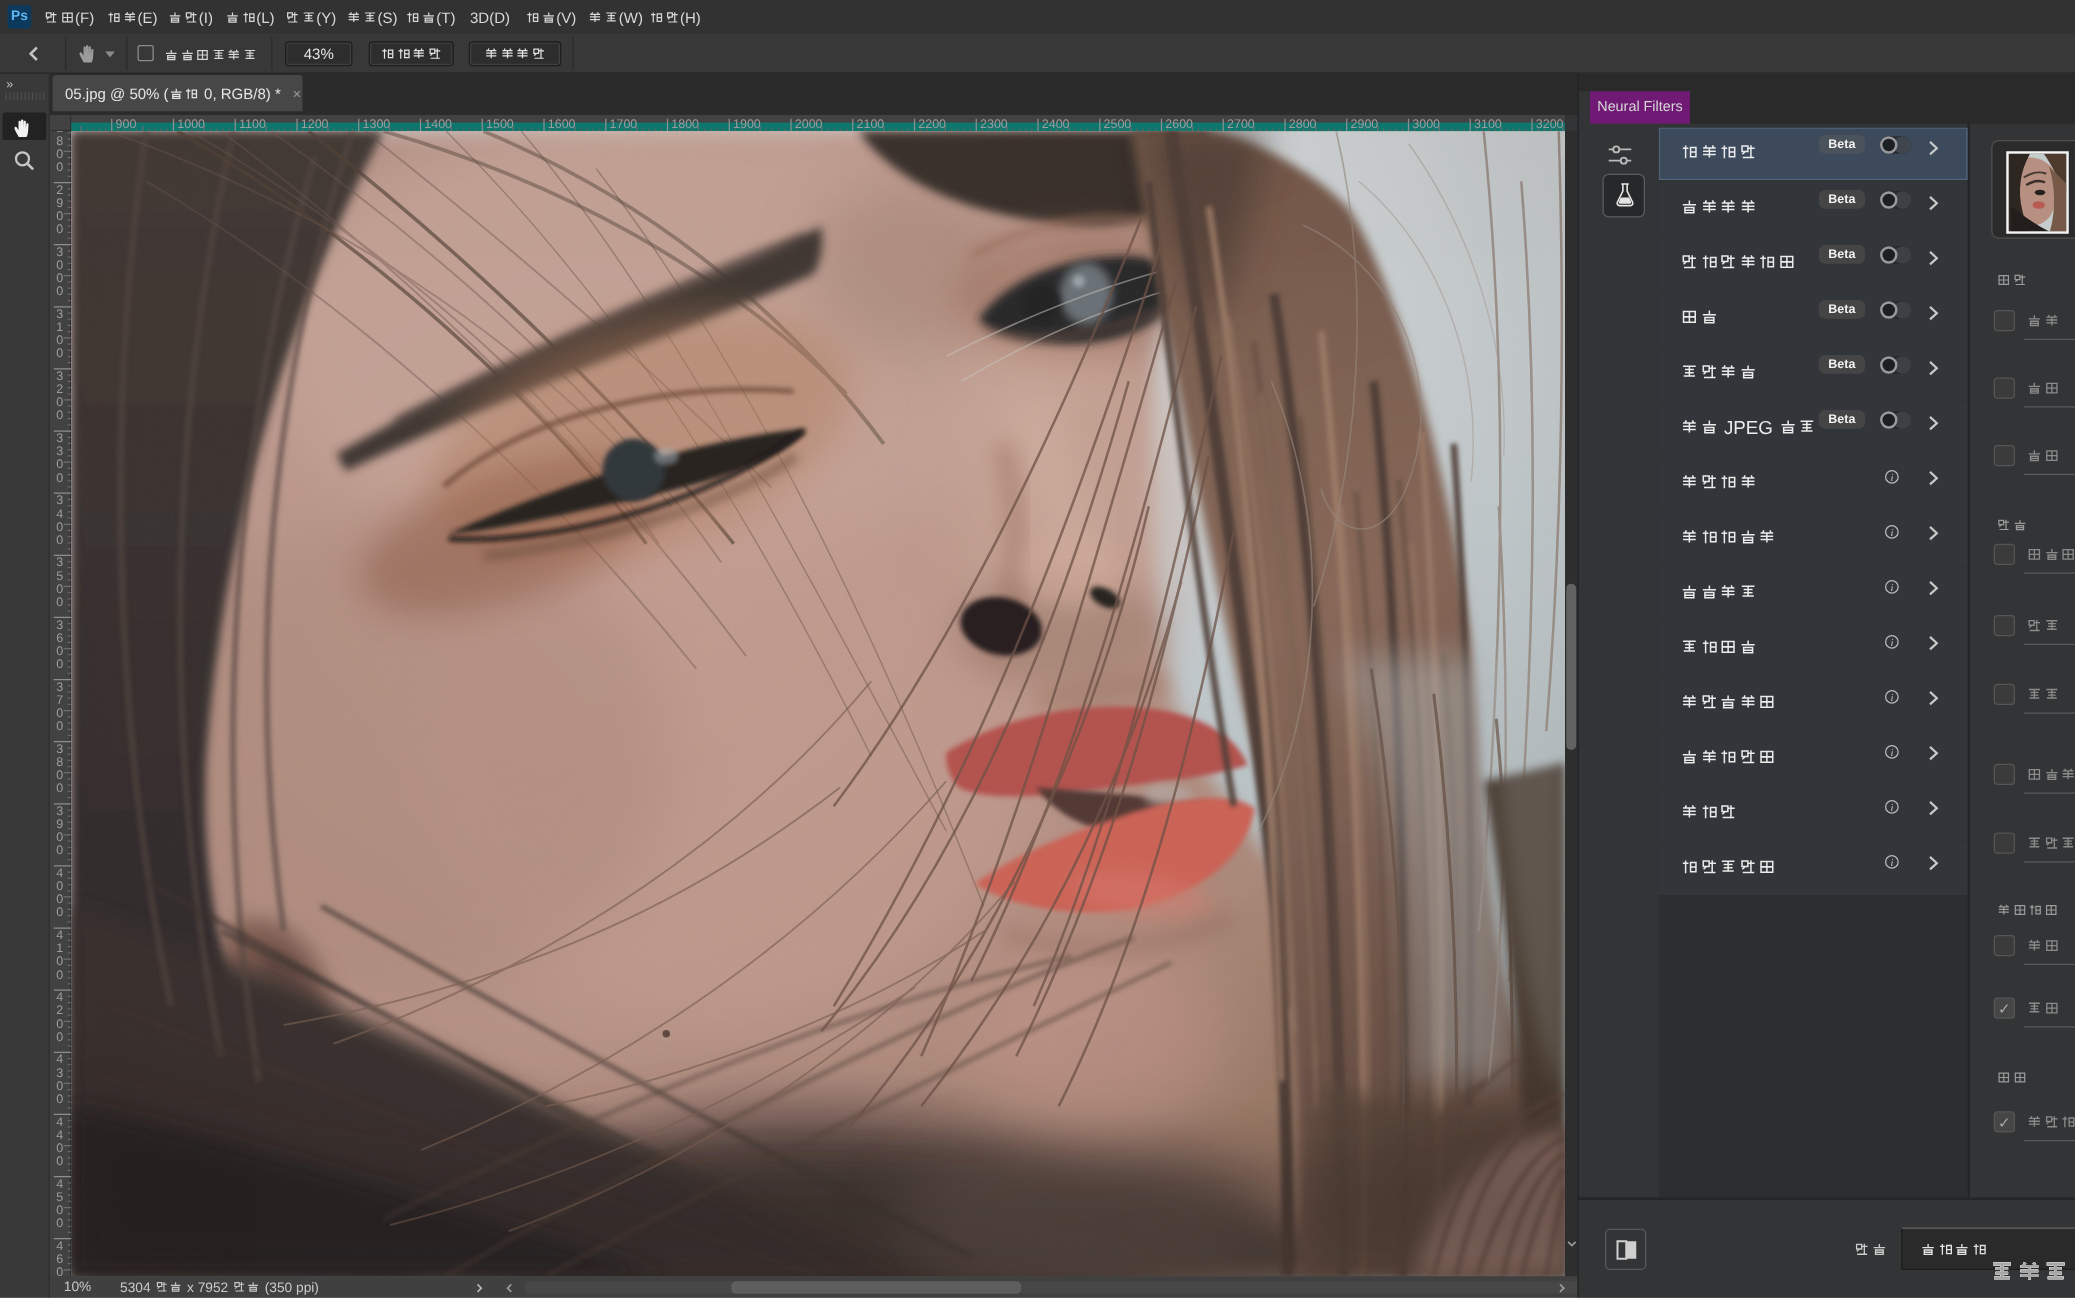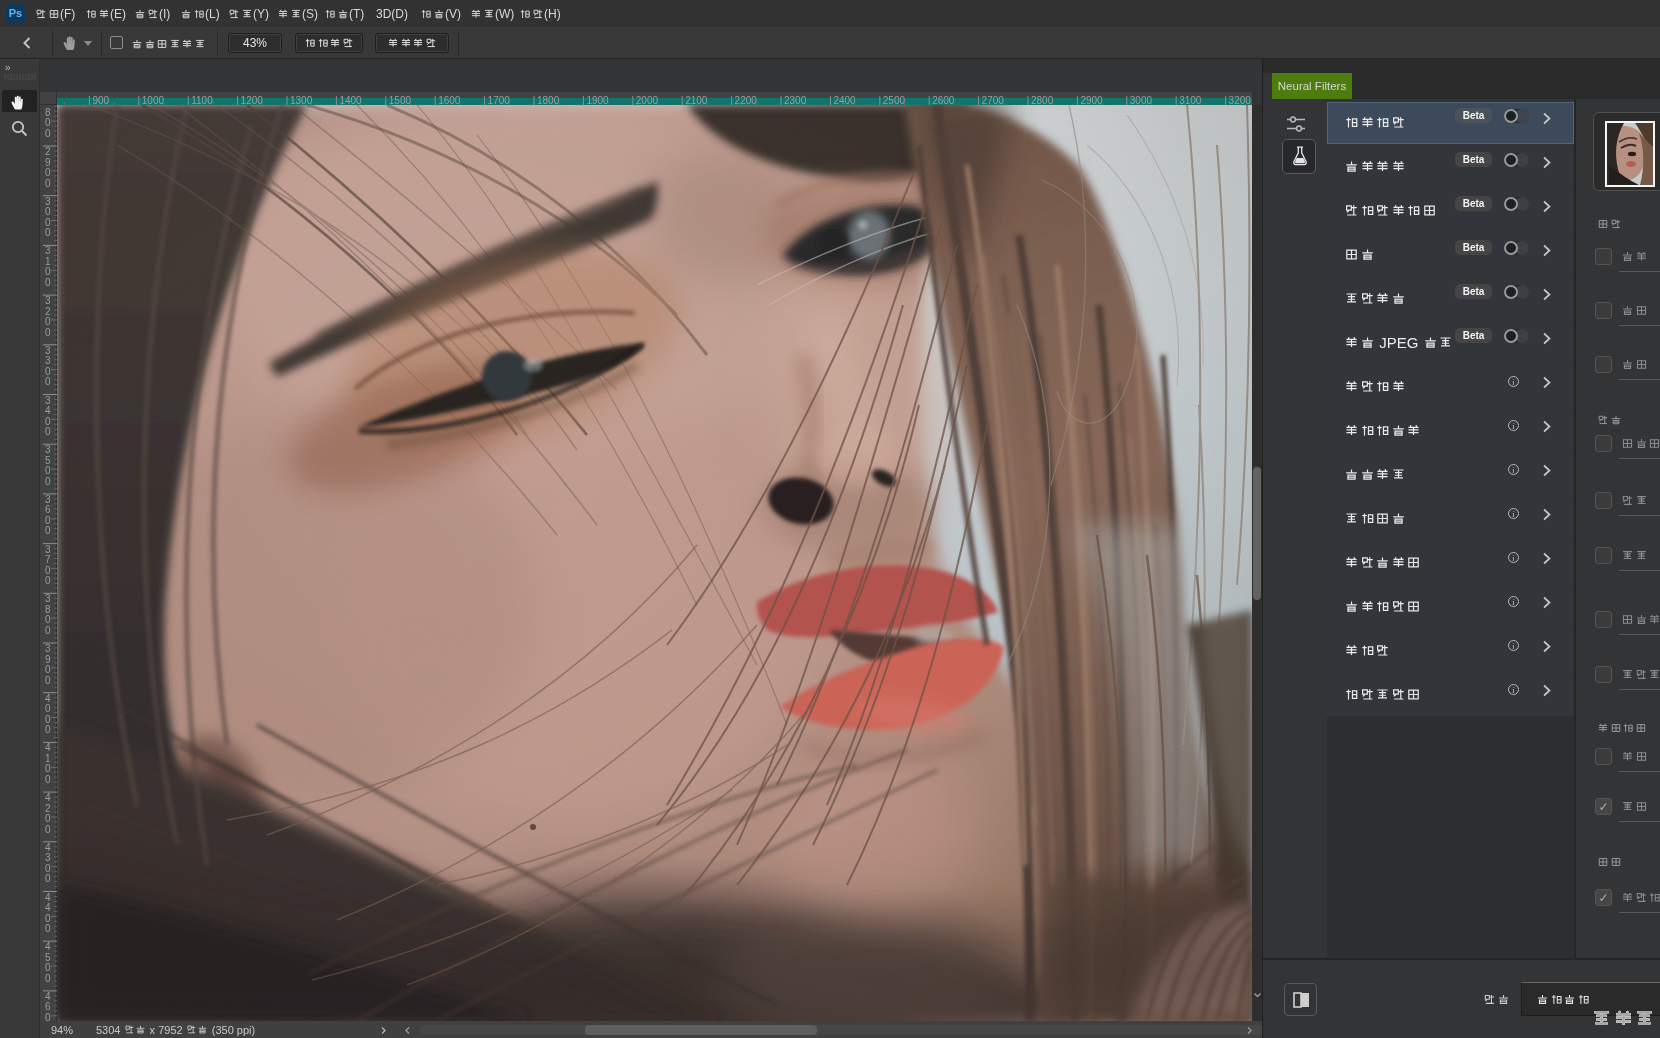--- a/index.html
+++ b/index.html
@@ -27,21 +27,21 @@
 #rultop{left:57px;top:92px;width:1195px;height:13px;background:#424242;border-bottom:7px solid #0f766e}
 #rulleft{left:40px;top:105px;width:17px;height:916px;background:#424242;border-right:1px solid #2a2a2a}
 #canvas{left:57px;top:105px;width:1195px;height:916px;background:#b9c2c4}
 #vscroll{left:1252px;top:105px;width:10px;height:916px;background:#2e2e2e}
 #vthumb{left:1253px;top:467px;width:8px;height:133px;background:#626262;border-radius:4px}
 #statusbar{left:40px;top:1021px;width:1222px;height:17px;background:#404040;color:#c9c9c9;font-size:11px}
 #hthumb{left:585px;top:1025px;width:232px;height:10px;background:#5e5e5e;border-radius:4px}
 
 #rpanel{left:1262px;top:59px;width:398px;height:979px;background:#323436;border-left:1px solid #1f1f1f}
 #rptopstrip{left:0px;top:0px;width:398px;height:14px;background:#2a2a2a}
-#nftab{left:9px;top:14px;width:80px;height:26px;background:#4d7c0f;color:#d6d6d6;font-size:11.5px;
+#nftab{left:9px;top:14px;width:80px;height:26px;background:#701a75;color:#d6d6d6;font-size:11.5px;
 text-align:center;line-height:26px}
 #nftabrest{left:89px;top:14px;width:309px;height:26px;background:#2a2a2a}
 .frow{position:absolute;left:64px;width:247px;height:42px;background:#323539;color:#ebebeb;font-size:15px}
 .frow .lbl{position:absolute;left:17px;top:12px}
 .beta{position:absolute;left:128px;top:6px;width:37px;height:15px;border-radius:5px;background:#454545;
 color:#f2f2f2;font-size:10px;font-weight:bold;text-align:center;line-height:15px;font-family:"Liberation Sans",sans-serif}
 .tgl{position:absolute;left:177px;top:7px;width:25px;height:14px;border-radius:7px;background:#26292d}
 .tglhalf{position:absolute;left:11px;top:0;width:14px;height:14px;border-radius:7px;background:#3d4045}
 .knob{position:absolute;left:0px;top:0px;width:14px;height:14px;border-radius:50%;border:2.5px solid #97999b;background:#1d2023}
 .chev{position:absolute;left:215px;top:10px}
@@ -184,20 +184,27 @@
     <div id="toolhand" class="abs"></div>
     <svg class="abs" style="left:9px;top:34px" width="20" height="19" viewBox="0 0 20 18">
         <path d="M6 16 C4.5 13 3 11 2.6 9.2c-.3-1.4 1.4-1.8 2-.6l1.2 2V4.2c0-1.4 1.9-1.4 1.9 0V9l.1-5.8c0-1.4 1.9-1.4 1.9 0V9l.2-5c0-1.3 1.8-1.3 1.8 0V9.6l.3-3.6c.1-1.2 1.8-1.1 1.8.1 0 0-.2 5.4-.5 7-.3 1.5-1 2.9-1 2.9z" fill="#f2f2f2"></path>
       </svg>
     <svg class="abs" style="left:10px;top:60px" width="19" height="19" viewBox="0 0 19 19">
         <circle cx="8" cy="8" r="5.2" fill="none" stroke="#c6c6c6" stroke-width="1.8"></circle>
         <path d="M12 12l4.5 4.5" stroke="#c6c6c6" stroke-width="2"></path>
       </svg>
   </div>
 
+  <div id="tabstrip" class="abs">
+    <div id="doctab" class="abs">05.jpg @ 50% (<span class="cj"><svg viewBox="0 0 16 16" style="width:12px;height:12px;vertical-align:-0.13em;margin-right:0.5px" fill="none" stroke="currentColor" stroke-width="1.3">
+            <path d="M2.4 6.2h11.2M8 2.6v3.6M4.2 8.6h7.6v4.4H4.2zM4.2 10.8h7.6"></path>
+          </svg><svg viewBox="0 0 16 16" style="width:12px;height:12px;vertical-align:-0.13em;margin-right:0.5px" fill="none" stroke="currentColor" stroke-width="1.3">
+            <path d="M4.8 2.6v10.8M2.4 5h4.8M9 4.2h4.6v8H9zM9 8.2h4.6"></path>
+          </svg></span> 0, RGB/8) * <span style="color:#9a9a9a;margin-left:6px">×</span></div>
+  </div>
 
   <div id="rulcorner" class="abs"></div>
   <div id="rultop" class="abs"><svg id="rultopsvg" width="1195" height="13">
         <path d="M7.7 9V13" stroke="#6e6e6e"></path>
         <path d="M12.6 11V13" stroke="#636363"></path>
         <path d="M17.6 11V13" stroke="#636363"></path>
         <path d="M22.5 11V13" stroke="#636363"></path>
         <path d="M27.5 11V13" stroke="#636363"></path>
         <path d="M32.4 3V13" stroke="#8e8e8e"></path>
         <text x="35.4" y="10.5" fill="#9d9d9d" font-size="10" font-family="Liberation Sans">900</text>
@@ -974,21 +981,21 @@
   <rect width="1195" height="916" fill="url(#vig)"></rect>
   <rect width="1195" height="916" filter="url(#grain)" opacity="0.06"></rect>
   </svg></div>
   <div id="vscroll" class="abs"></div>
   <div id="vthumb" class="abs"></div>
   <svg class="abs" style="left:1253px;top:991px" width="9" height="8" viewBox="0 0 9 8">
       <path d="M1.5 2.5 4.5 5.5 7.5 2.5" stroke="#9a9a9a" stroke-width="1.4" fill="none"></path>
     </svg>
 
   <div id="statusbar" class="abs">
-    <span class="t" style="left:11px;top:3px">94%</span>
+    <span class="t" style="left:11px;top:3px">10%</span>
     <span class="t" style="left:56px;top:3px">5304 <span class="cj"><svg viewBox="0 0 16 16" style="width:11px;height:11px;vertical-align:-0.13em;margin-right:0.5px" fill="none" stroke="currentColor" stroke-width="1.3">
             <path d="M2.8 3h5v4.6h-5zM10.4 2.4v10.8M8.2 5h5.4M3 10l2.2-2M3.4 12.8h9.8"></path>
           </svg><svg viewBox="0 0 16 16" style="width:11px;height:11px;vertical-align:-0.13em;margin-right:0.5px" fill="none" stroke="currentColor" stroke-width="1.3">
             <path d="M2.4 6.2h11.2M8 2.6v3.6M4.2 8.6h7.6v4.4H4.2zM4.2 10.8h7.6"></path>
           </svg></span> x 7952 <span class="cj"><svg viewBox="0 0 16 16" style="width:11px;height:11px;vertical-align:-0.13em;margin-right:0.5px" fill="none" stroke="currentColor" stroke-width="1.3">
             <path d="M2.8 3h5v4.6h-5zM10.4 2.4v10.8M8.2 5h5.4M3 10l2.2-2M3.4 12.8h9.8"></path>
           </svg><svg viewBox="0 0 16 16" style="width:11px;height:11px;vertical-align:-0.13em;margin-right:0.5px" fill="none" stroke="currentColor" stroke-width="1.3">
             <path d="M2.4 6.2h11.2M8 2.6v3.6M4.2 8.6h7.6v4.4H4.2zM4.2 10.8h7.6"></path>
           </svg></span> (350 ppi)</span>
     <svg class="abs" style="left:340px;top:5px" width="7" height="9" viewBox="0 0 7 9">

